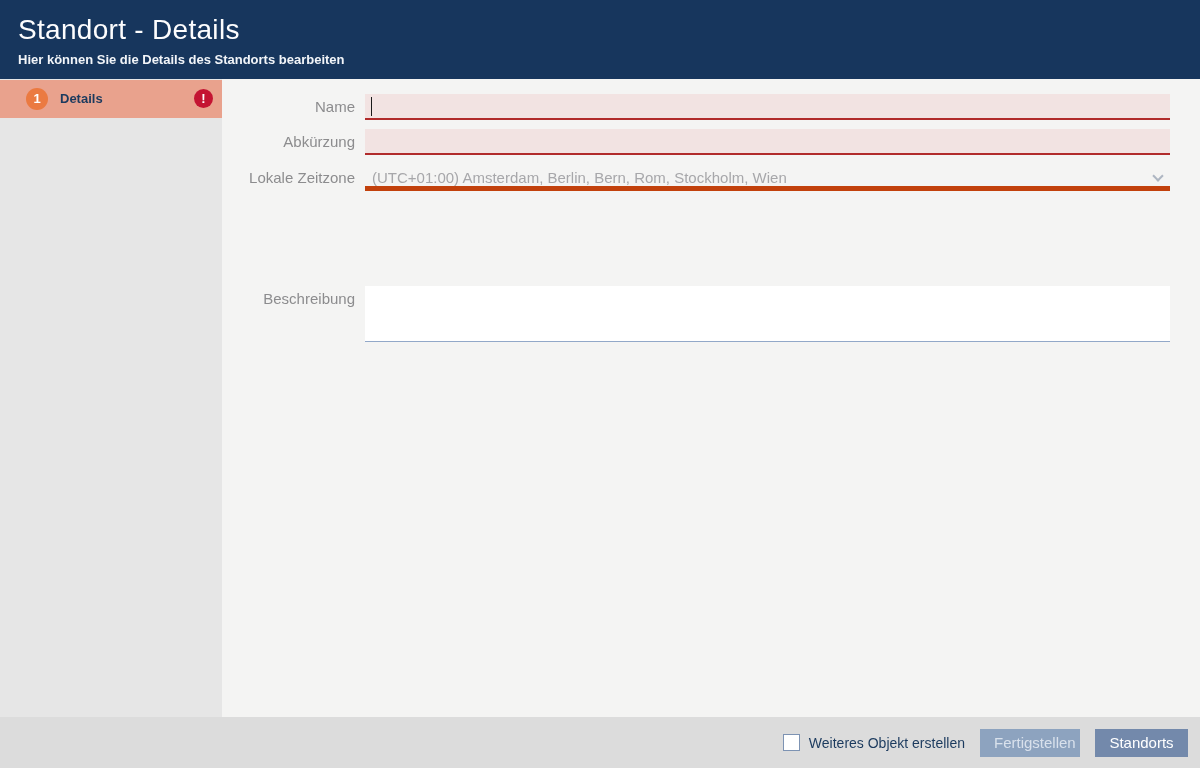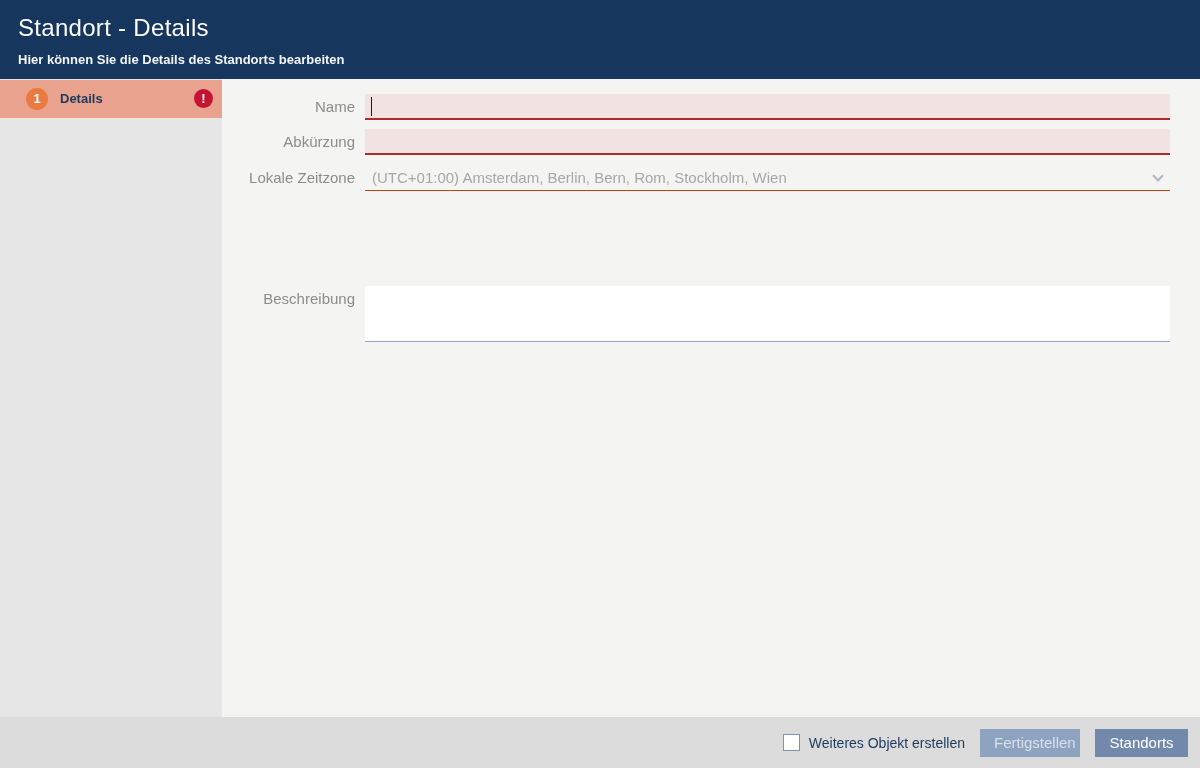--- a/index.html
+++ b/index.html
@@ -12,21 +12,21 @@
   }
   .screen { position: absolute; inset: 0; width: 1200px; height: 768px; }
 
   
   .titlebar {
     position: absolute; top: 0; left: 0; width: 1200px; height: 79px;
     background: #17365D; color: #FFFFFF;
   }
   .titlebar h1 {
     position: absolute; left: 18px; top: 14px;
-    font-size: 24px; font-weight: 300; letter-spacing: 0.3px; color: #FDFDFE;
+    font-size: 28px; font-weight: 300; letter-spacing: 0.3px; color: #FDFDFE;
   }
   .titlebar p {
     position: absolute; left: 18px; top: 52px;
     font-size: 13px; font-weight: 700; color: #F2F5F9;
   }
 
   
   .sidebar {
     position: absolute; top: 79px; left: 0; width: 222px; height: 638px;
     background: #E6E6E6;
@@ -78,21 +78,21 @@
     font-family: "Liberation Sans", sans-serif; font-size: 15px;
     border: none; outline: none; padding: 0 6px;
     background: transparent; color: #333;
   }
   .field.invalid { background: #F2E3E2; border-bottom: 2px solid #B12B2B; }
   .field.invalid input { height: 24px; }
   .caret {
     position: absolute; left: 6px; top: 3px; width: 1px; height: 19px;
     background: #1A1A1A;
   }
-  .field.combo { border-bottom: 1px solid #c2410c; }
+  .field.combo { border-bottom: 5px solid #c2410c; }
   .combo-value {
     display: block; height: 25px; line-height: 25px; padding-left: 7px;
     font-size: 15px; color: #A7A7AA;
     white-space: nowrap; overflow: hidden;
   }
   .chevron {
     position: absolute; right: 8px; top: 7px;
     width: 8px; height: 8px;
     border-right: 2px solid #AEB6C2; border-bottom: 2px solid #AEB6C2;
     transform: rotate(45deg);

